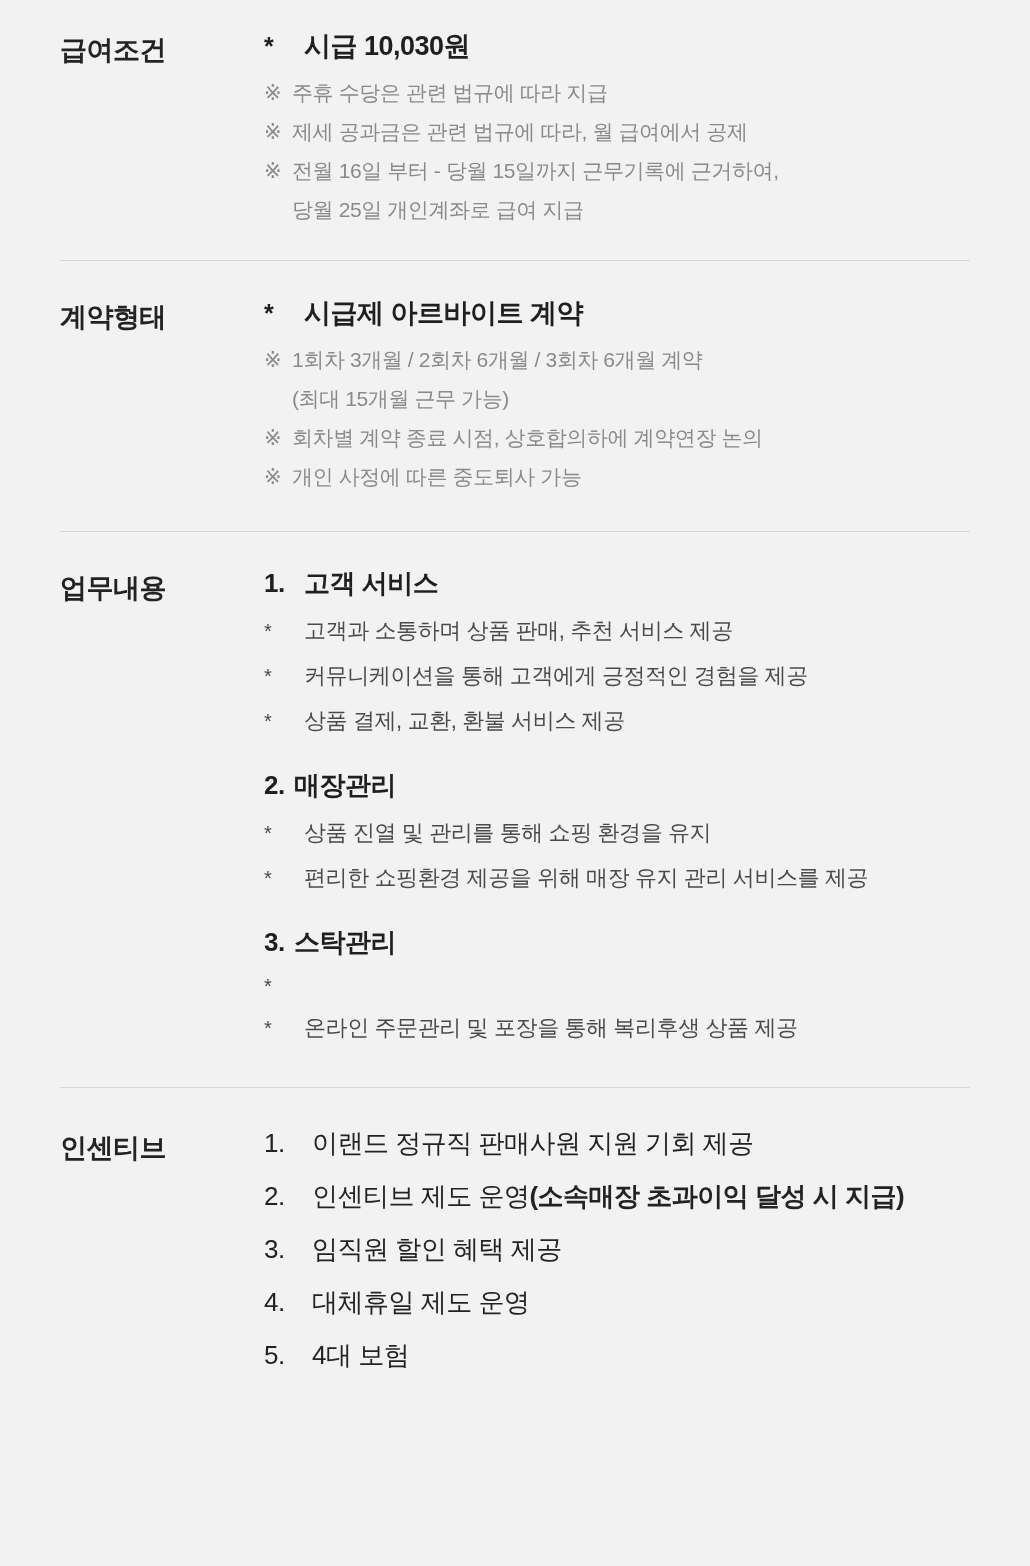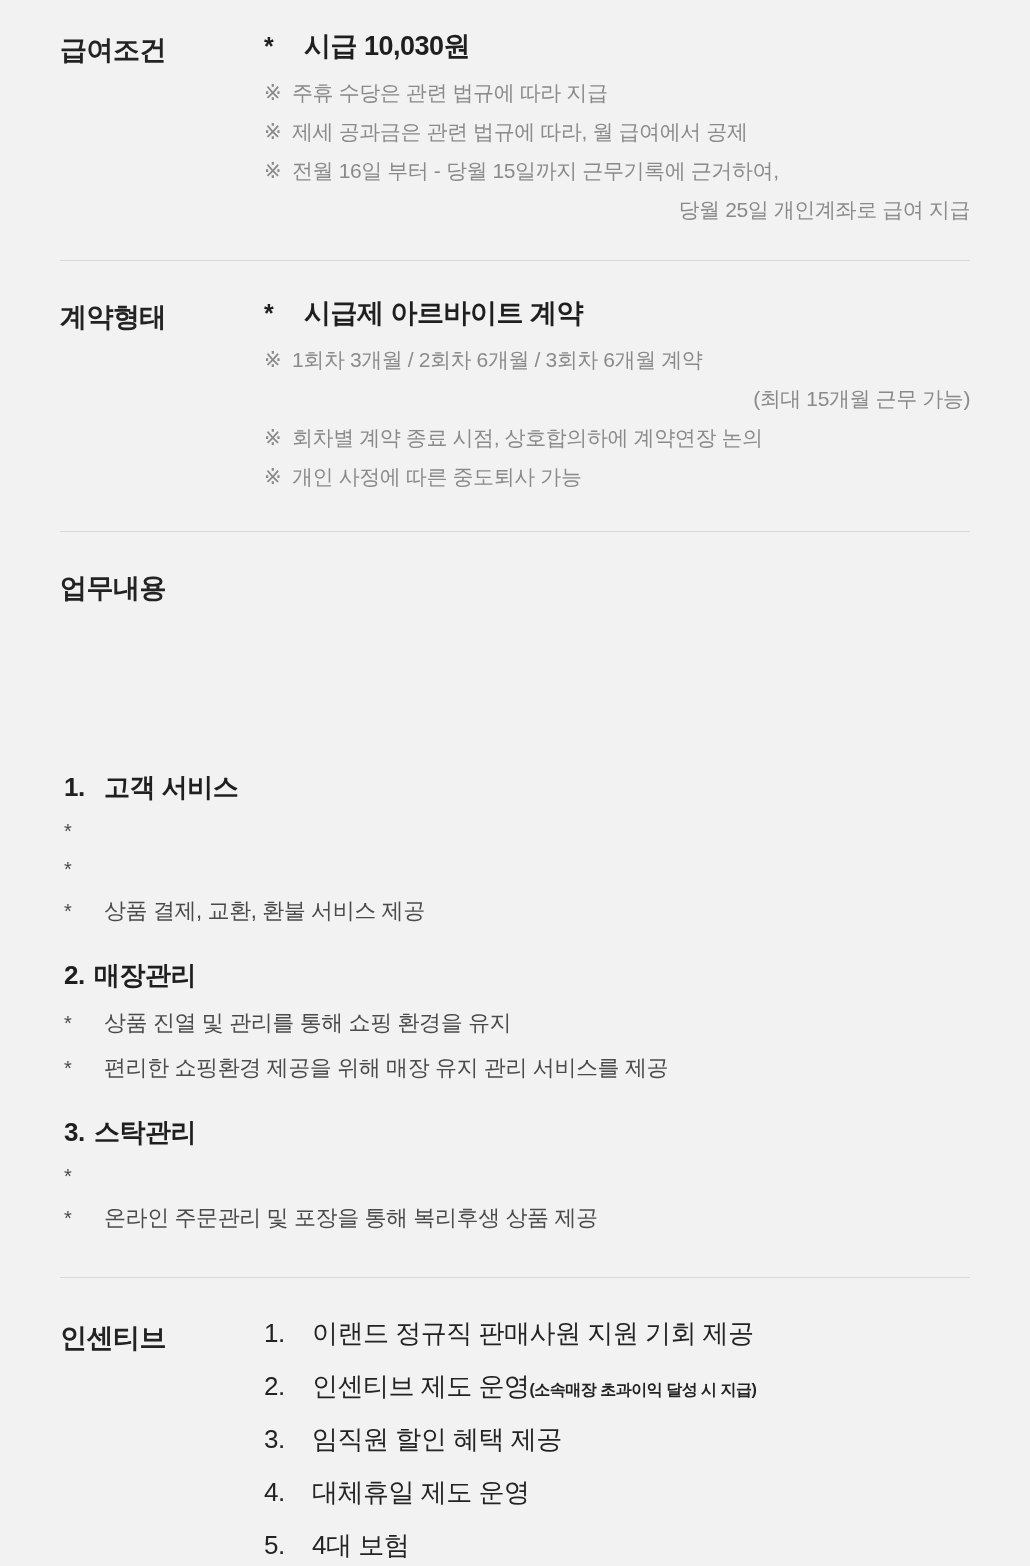--- a/index.html
+++ b/index.html
@@ -68,21 +68,20 @@
     letter-spacing: -0.4px;
     line-height: 1.0;
     margin-top: 18px;
   }
   .note .mk {
     width: 28px;
     flex: 0 0 28px;
   }
   .note.indent {
     padding-left: 28px;
-    justify-content: flex-end;
   }
 
   
   .num-head {
     display: flex;
     align-items: baseline;
     font-size: 26px;
     font-weight: bold;
     color: #1f1f1f;
     letter-spacing: -0.5px;
@@ -126,28 +125,28 @@
   }
   .benefit .n {
     width: 48px;
     flex: 0 0 48px;
     font-weight: normal;
   }
   .benefit .txt {
     font-weight: normal;
   }
   .benefit .sub {
-    font-size: 16px;
+    font-size: 26px;
     font-weight: bold;
     color: #232323;
   }
 
   .s-pay { padding-top: 28px; }
   .s-contract { padding-top: 34px; }
-  .s-tasks { padding-top: 34px; flex-direction: column; }
+  .s-tasks { padding-top: 34px; }
   .s-benefits { padding-top: 38px; }
   .d1 { margin-top: 40px; }
   .d2 { margin-top: 44px; }
   .d3 { margin-top: 44px; }
 </style>
 </head>
 <body>
 
 <div class="page">
 
@@ -209,23 +208,25 @@
     <div class="label">업무내용</div>
     <div class="content">
 
       <div class="task-block">
         <div class="num-head">
           <span class="n">1.</span>
           <span>고객 서비스</span>
         </div>
         <div class="bullet">
           <span class="mk">*</span>
-        </div>
-        <div class="bullet">
-          <span class="mk">*</span>
+          <span>고객과 소통하며 상품 판매, 추천 서비스 제공</span>
+        </div>
+        <div class="bullet">
+          <span class="mk">*</span>
+          <span>커뮤니케이션을 통해 고객에게 긍정적인 경험을 제공</span>
         </div>
         <div class="bullet">
           <span class="mk">*</span>
           <span>상품 결제, 교환, 환불 서비스 제공</span>
         </div>
       </div>
 
       <div class="task-block">
         <div class="num-head tight">
           <span class="n">2.</span>

